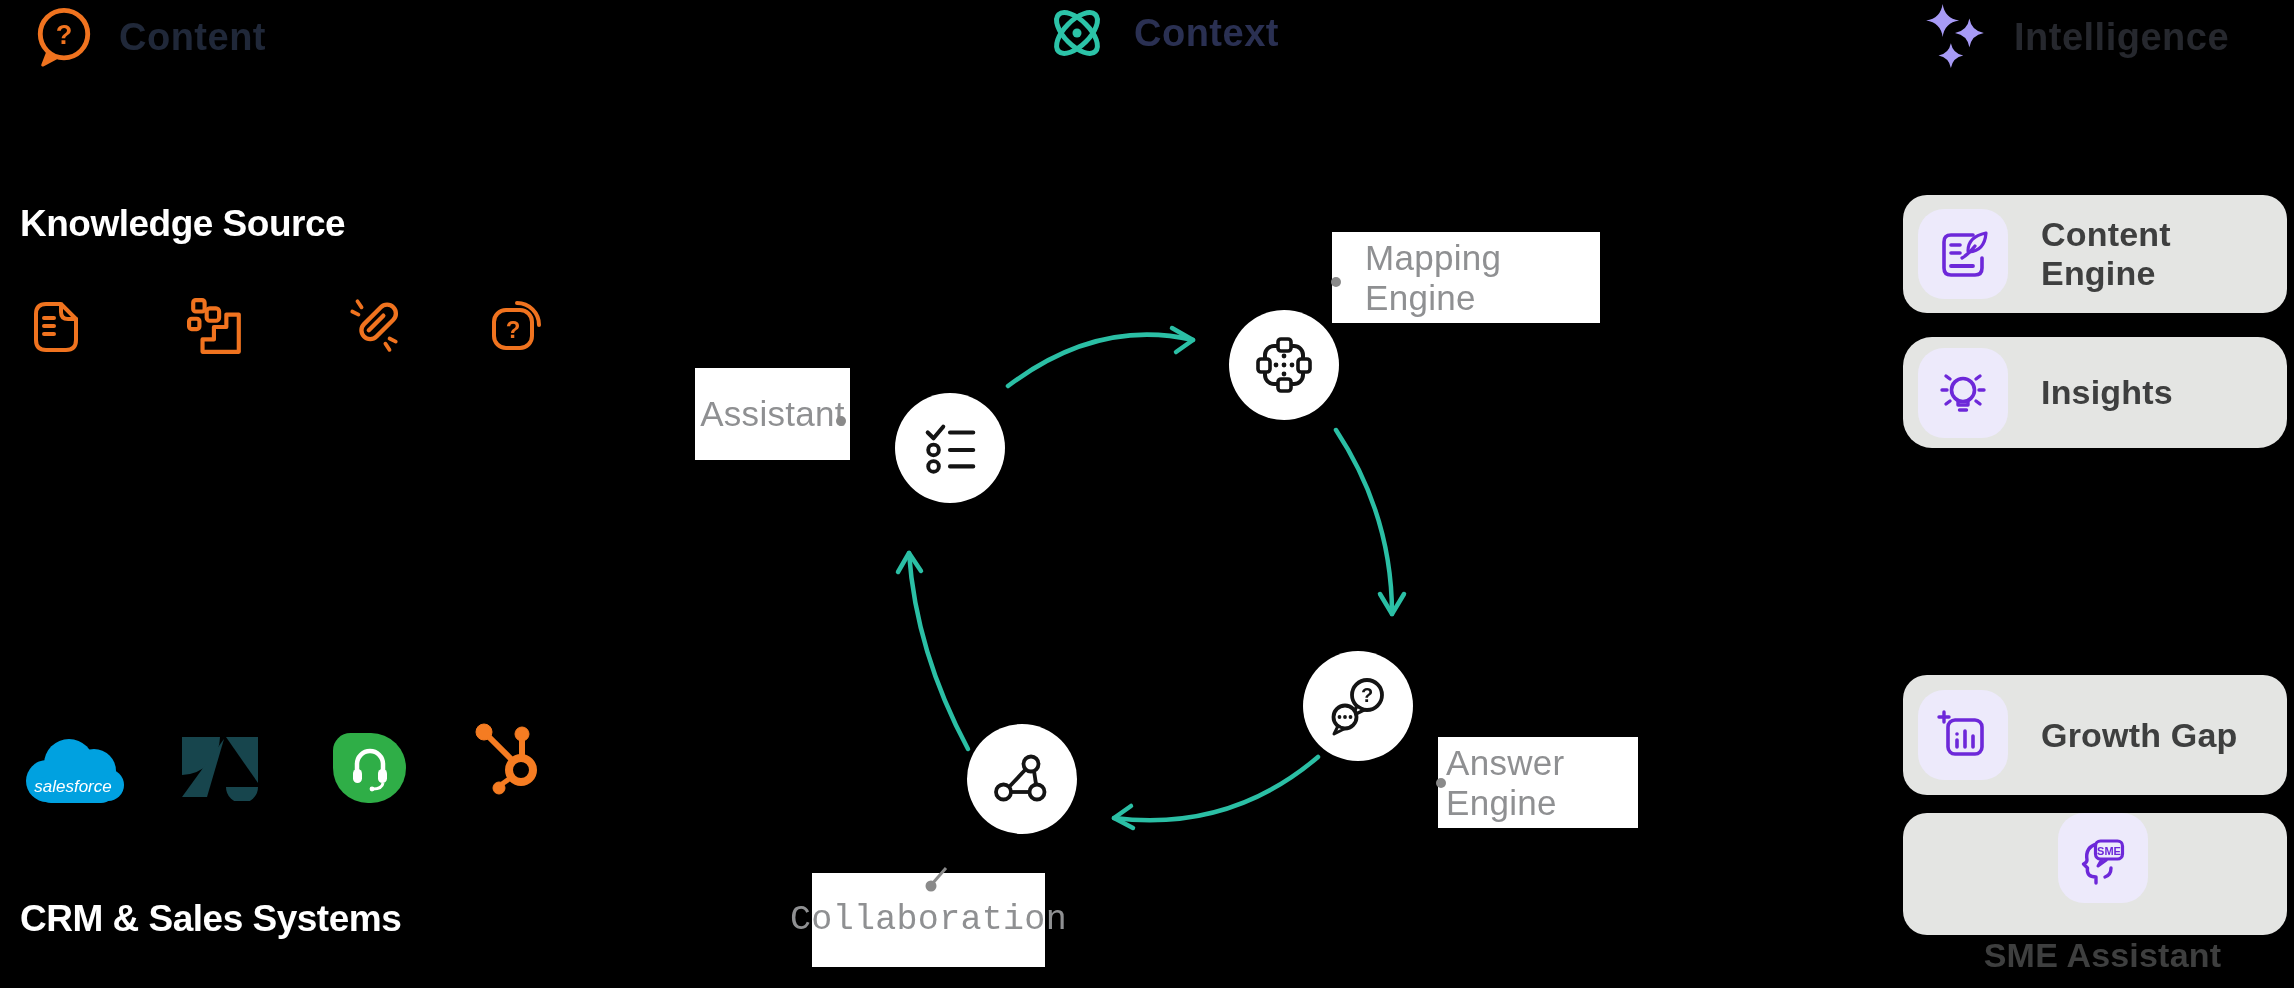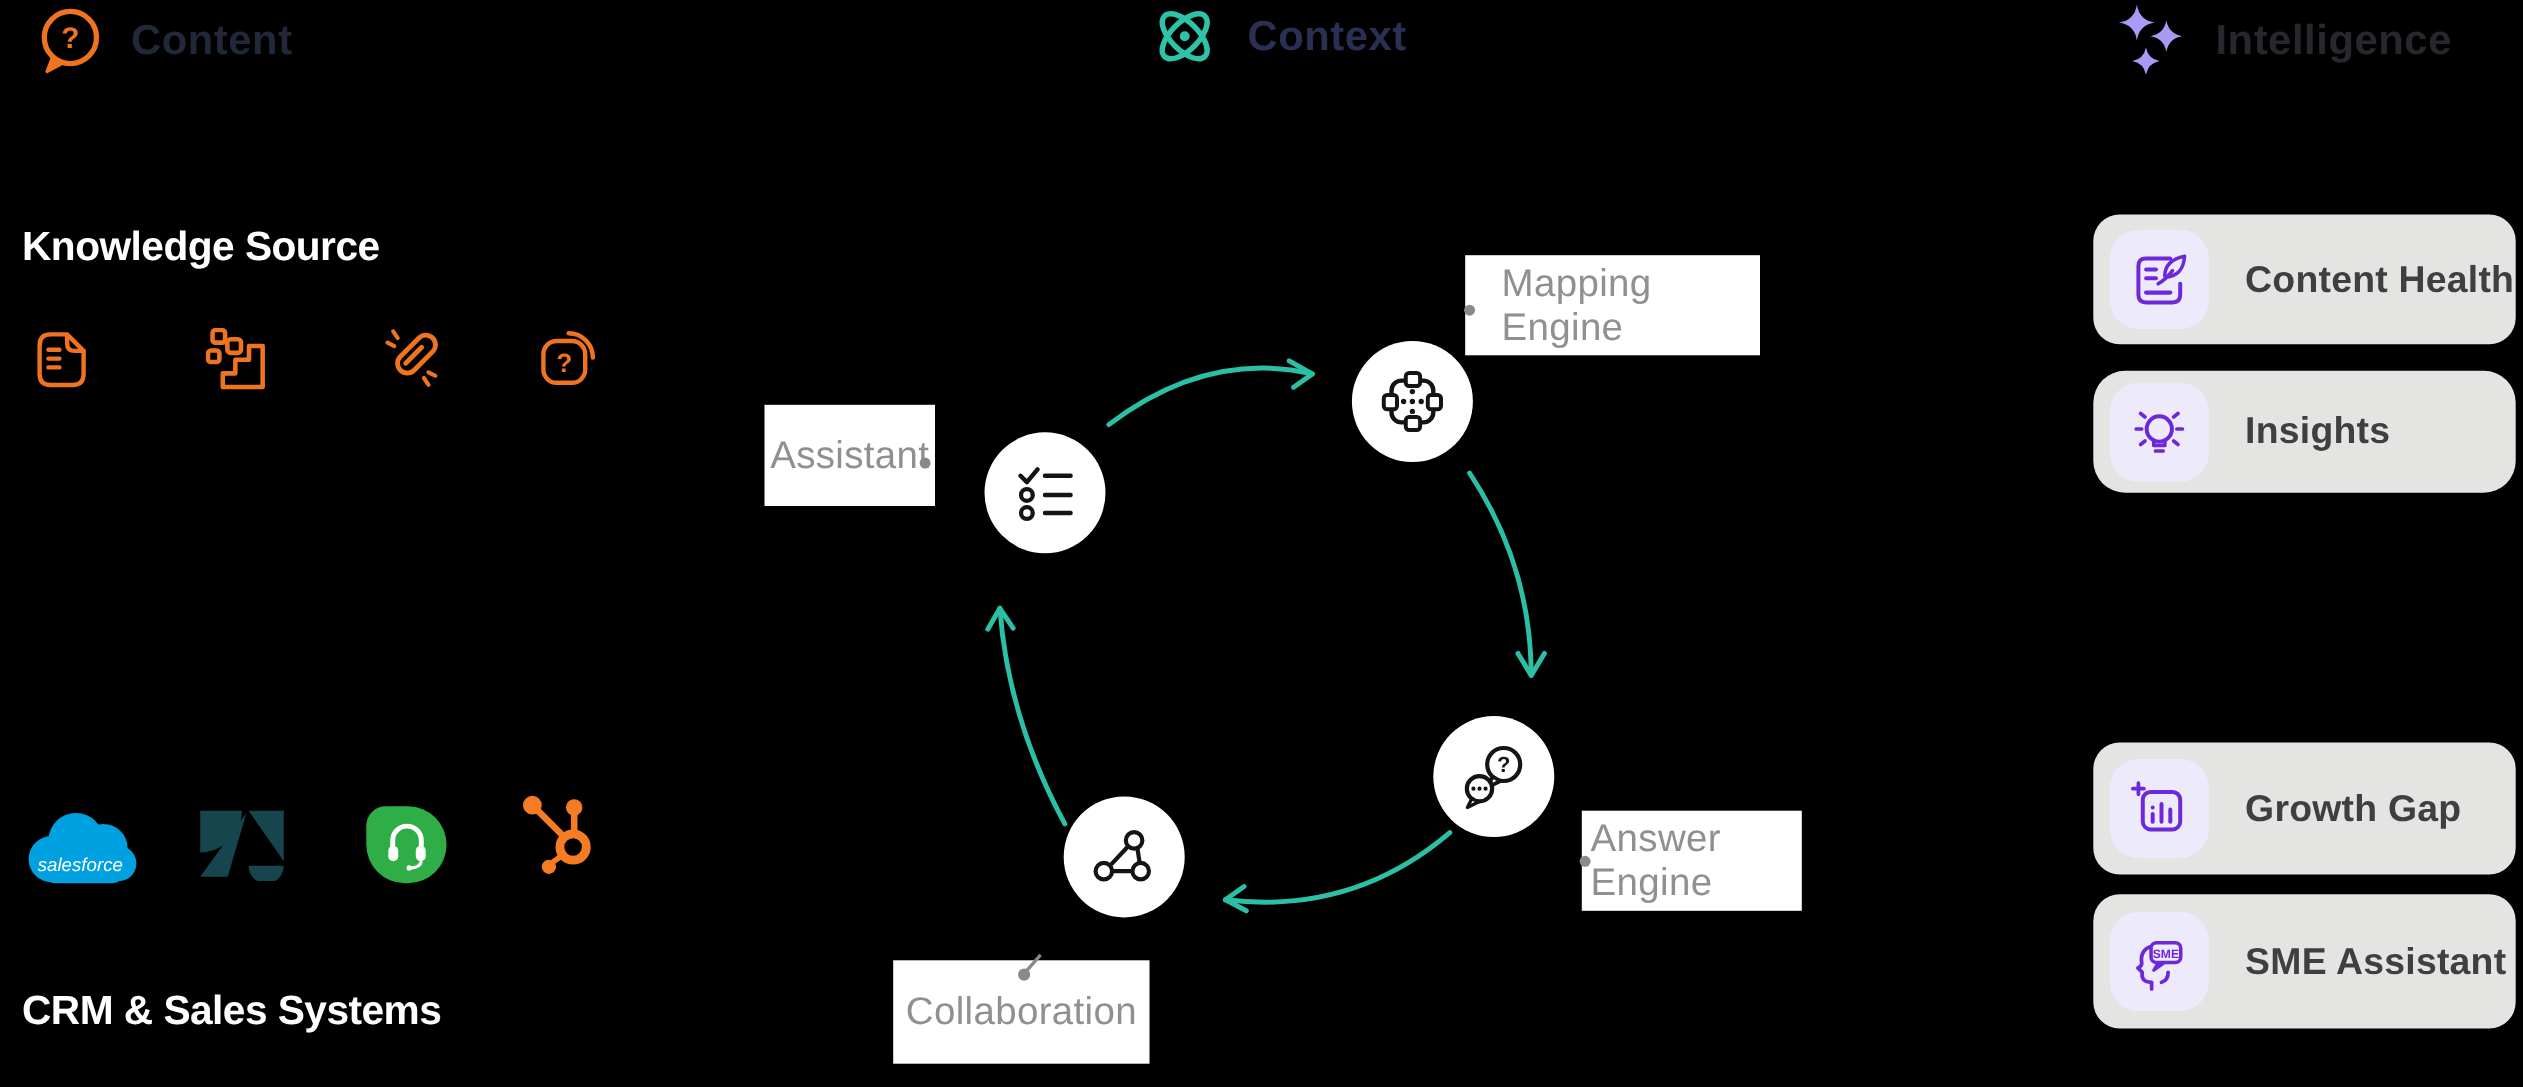--- a/index.html
+++ b/index.html
@@ -195,21 +195,21 @@
   <div class="label-box" style="left:1332px;top:232px;width:268px;height:91px;padding-left:33px;box-sizing:border-box;">
     <span class="label-text">Mapping Engine</span>
     <span class="bullet" style="left:-1px;top:45px;"></span>
   </div>
 
   <div class="label-box" style="left:1422px;top:737px;width:200px;height:91px;padding-left:8px;box-sizing:border-box;margin-left:16px;">
     <span class="label-text">Answer Engine</span>
     <span class="bullet" style="left:-2px;top:41px;"></span>
   </div>
 
-  <div class="label-box" style="left:812px;top:873px;width:233px;height:94px;justify-content:center;">
+  <div class="label-box" style="left:812px;top:873px;width:233px;height:94px;justify-content:center;font-family:Liberation Mono, monospace;">
     <span class="label-text">Collaboration</span>
   </div>
 
   <svg class="overlay" width="2294" height="988" viewBox="0 0 2294 988">
     <g fill="none" stroke="#2bbfa5" stroke-width="4.5" stroke-linecap="round">
       <path d="M1008,386 Q1098,318 1193,340"></path>
       <path d="M1193,340 L1172,328 M1193,340 L1176,352"></path>
       <path d="M1336,430 Q1392,515 1392,614"></path>
       <path d="M1392,614 L1380,594 M1392,614 L1404,594"></path>
       <path d="M1318,757 Q1230,832 1114,818"></path>
@@ -226,21 +226,21 @@
   <div class="card" style="top:195px;height:118px;">
     <div class="tile">
       <svg width="56" height="56" viewBox="0 0 56 56">
         <path d="M38,9 H16 Q9,9 9,16 V42 Q9,49 16,49 H40 Q47,49 47,42 V32" fill="none" stroke="#6d28d9" stroke-width="3.6" stroke-linecap="round"></path>
         <path d="M16,19 H25 M16,27 H25" stroke="#6d28d9" stroke-width="3.6" stroke-linecap="round"></path>
         <path d="M33,25 C33,14 41,9 51,7 C50,19 45,25 34,26 Z" fill="none" stroke="#6d28d9" stroke-width="3.2" stroke-linejoin="round"></path>
         <path d="M27,32 Q34,28 40,20" fill="none" stroke="#6d28d9" stroke-width="3.2" stroke-linecap="round"></path>
         <path d="M16,40 H38" stroke="#6d28d9" stroke-width="3.8" stroke-linecap="round"></path>
       </svg>
     </div>
-    <span class="card-label">Content Health</span>
+    <span class="card-label">Content Engine</span>
   </div>
 
   <div class="card" style="top:337px;height:111px;border-radius:29px;">
     <div class="tile">
       <svg width="56" height="56" viewBox="0 0 56 56">
         <circle cx="28" cy="25" r="11.5" fill="none" stroke="#6d28d9" stroke-width="3.6"></circle>
         <path d="M23,36 V40 M33,36 V40 M23,40 H33 M24.5,45 H31.5" stroke="#6d28d9" stroke-width="3.4" stroke-linecap="round" fill="none"></path>
         <path d="M7,25 H12 M44,25 H49 M11,11 L15,14 M45,11 L41,14 M11,39 L15,36 M45,39 L41,36" stroke="#6d28d9" stroke-width="3.4" stroke-linecap="round"></path>
       </svg>
     </div>
@@ -252,21 +252,21 @@
       <svg width="56" height="56" viewBox="0 0 56 56">
         <path d="M9,5 V15 M4,10 H14" stroke="#6d28d9" stroke-width="3.4" stroke-linecap="round"></path>
         <rect x="13" y="13" width="34" height="34" rx="7" fill="none" stroke="#6d28d9" stroke-width="3.6"></rect>
         <path d="M22,40 V33 M30,40 V24 M38,40 V29" stroke="#6d28d9" stroke-width="3.6" stroke-linecap="round"></path>
         <circle cx="22" cy="27" r="1.8" fill="#6d28d9"></circle>
       </svg>
     </div>
     <span class="card-label">Growth Gap</span>
   </div>
 
-  <div class="card" style="top:813px;height:122px;">
+  <div class="card" style="top:813px;height:122px;flex-direction:column;">
     <div class="tile">
       <svg width="56" height="56" viewBox="0 0 56 56">
         <path d="M21,53 V47 Q11,47 12.5,38 L8.5,34 Q12,32.5 12,30 Q10,17 22,14 Q30,10 37,15" fill="none" stroke="#6d28d9" stroke-width="3.4" stroke-linecap="round" stroke-linejoin="round"></path>
         <path d="M30,47 Q36,45 36,38" fill="none" stroke="#6d28d9" stroke-width="3.4" stroke-linecap="round"></path>
         <rect x="20.5" y="11" width="27" height="18" rx="5" fill="#edeafb" stroke="#6d28d9" stroke-width="3.2"></rect>
         <path d="M27,29 L23,36 L32,29.5" fill="none" stroke="#6d28d9" stroke-width="3" stroke-linejoin="round"></path>
         <text x="34" y="25" text-anchor="middle" font-size="11" font-weight="700" fill="#6d28d9" font-family="Liberation Sans, sans-serif">SME</text>
       </svg>
     </div>
     <span class="card-label">SME Assistant</span>

